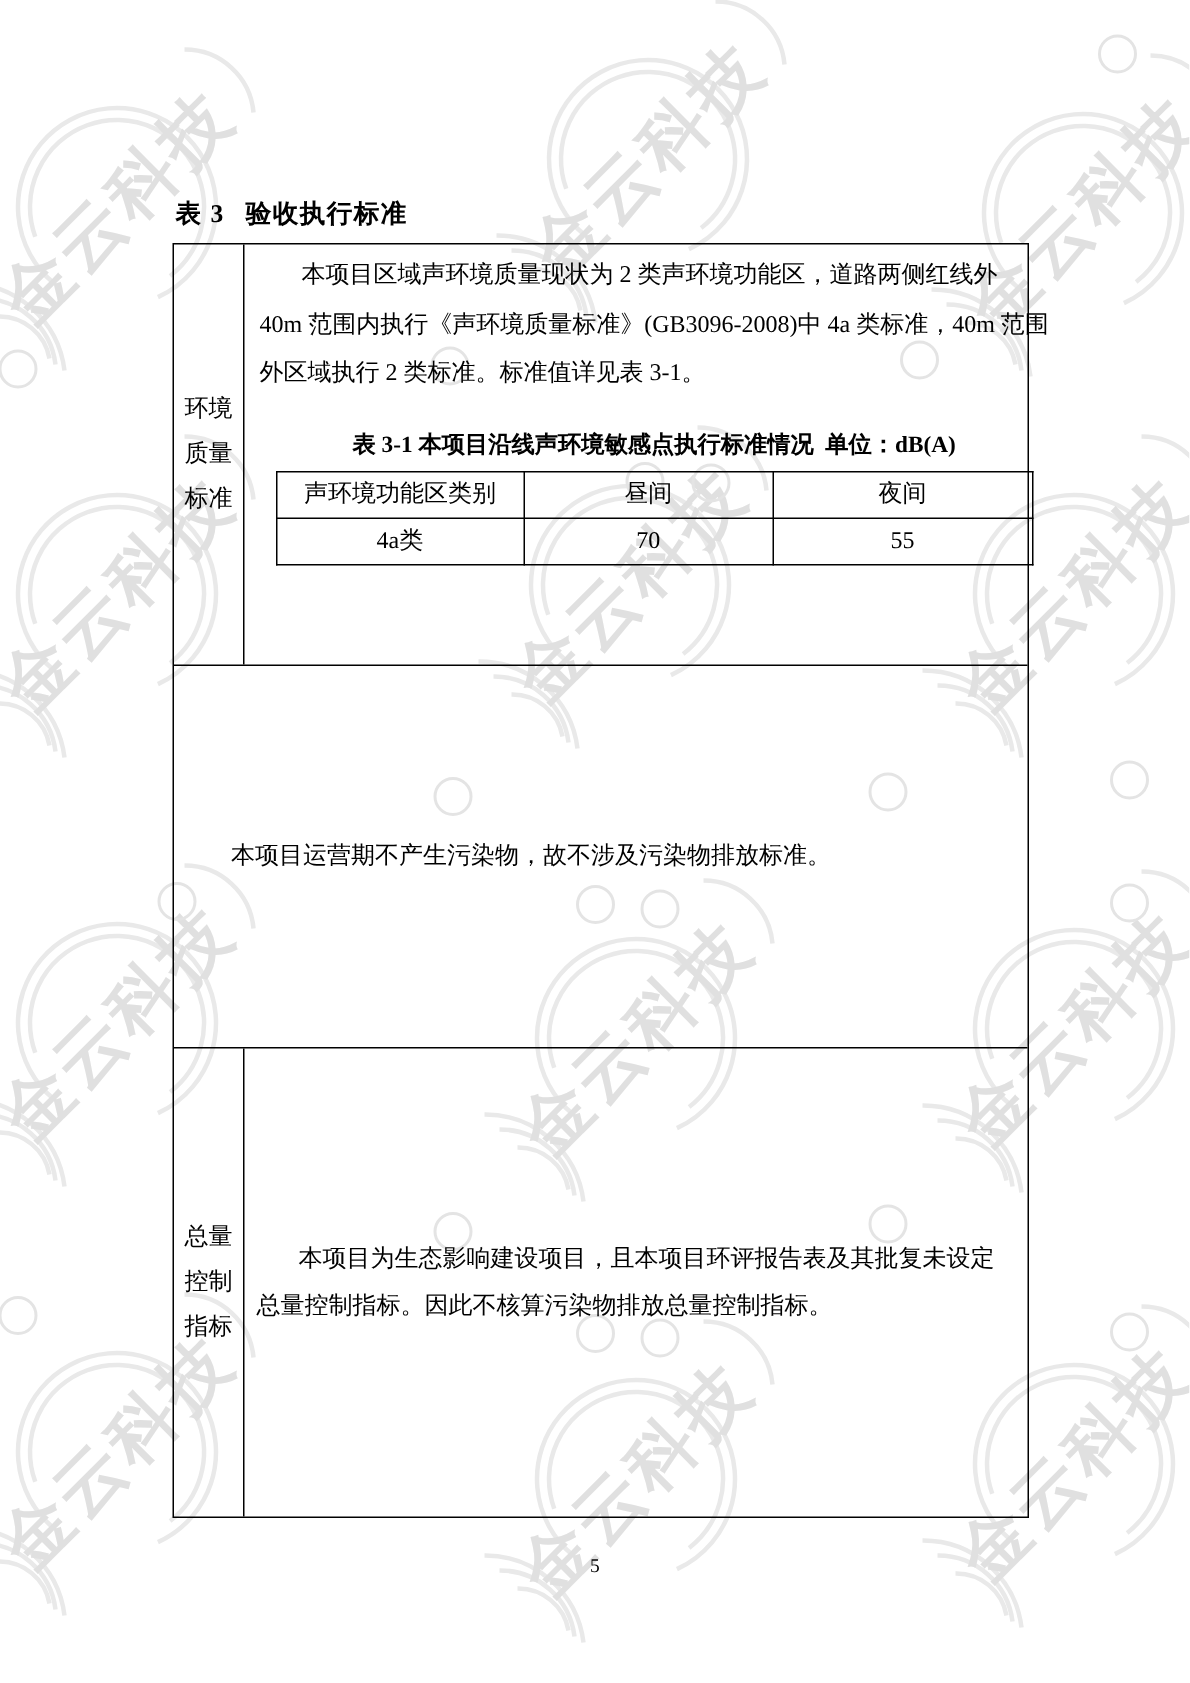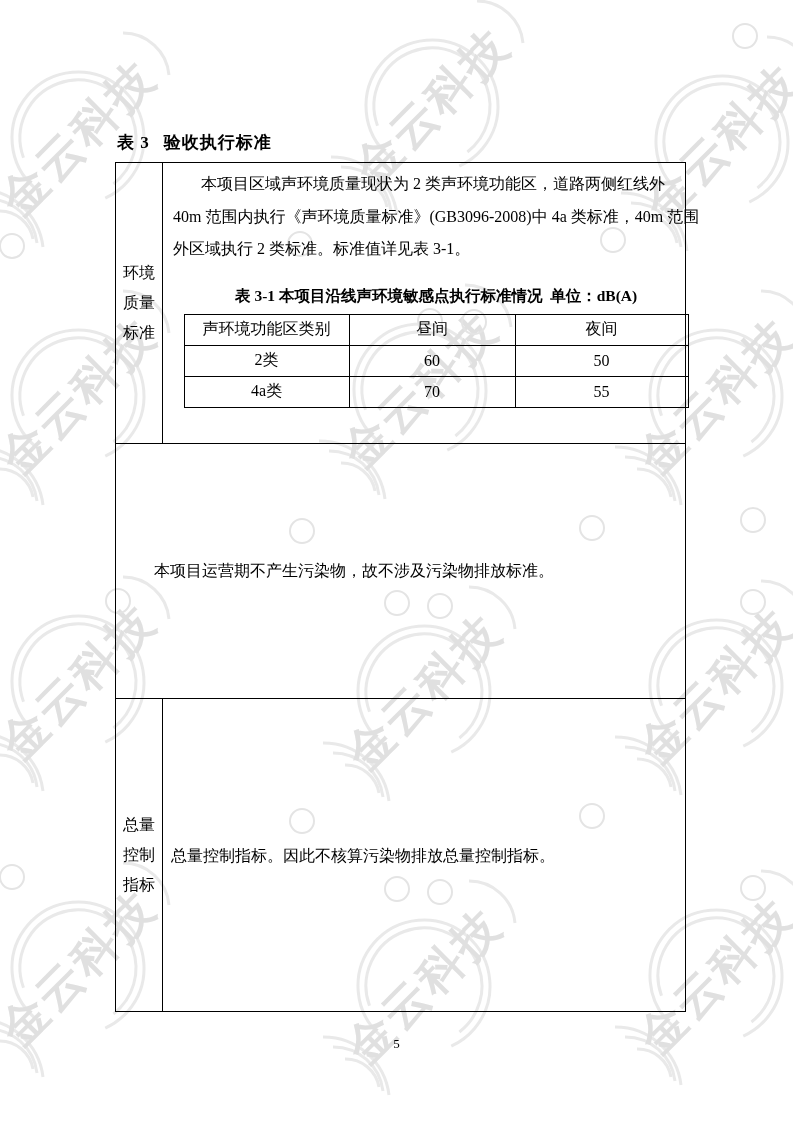--- a/index.html
+++ b/index.html
@@ -235,25 +235,20 @@
               </colgroup>
             <tbody>
               <tr>
                   <td>声环境功能区类别</td>
                   <td>昼间</td>
                   <td>夜间</td>
                 </tr>
             </tbody>
             <tbody>
                 <tr>
-                  <td>2类</td>
-                  <td>60</td>
-                  <td>50</td>
-                </tr>
-                <tr>
                   <td>4a类</td>
                   <td>70</td>
                   <td>55</td>
                 </tr>
               </tbody>
           </table>
         </div>
       </div>
 
       <div class="orow orow2">
@@ -265,20 +260,21 @@
       </div>
 
       <div class="orow">
         <div class="label-cell">
             <div class="tline">总量</div>
             <div class="tline">控制</div>
             <div class="tline">指标</div>
           </div>
         <div class="content-cell vcenter">
           <div class="p3">
+              <div class="tline indent">本项目为生态影响建设项目，且本项目环评报告表及其批复未设定</div>
               <div class="tline">总量控制指标。因此不核算污染物排放总量控制指标。</div>
             </div>
         </div>
       </div>
 
     </div>
 
     <div class="page-number">5</div>
 
   </div>

